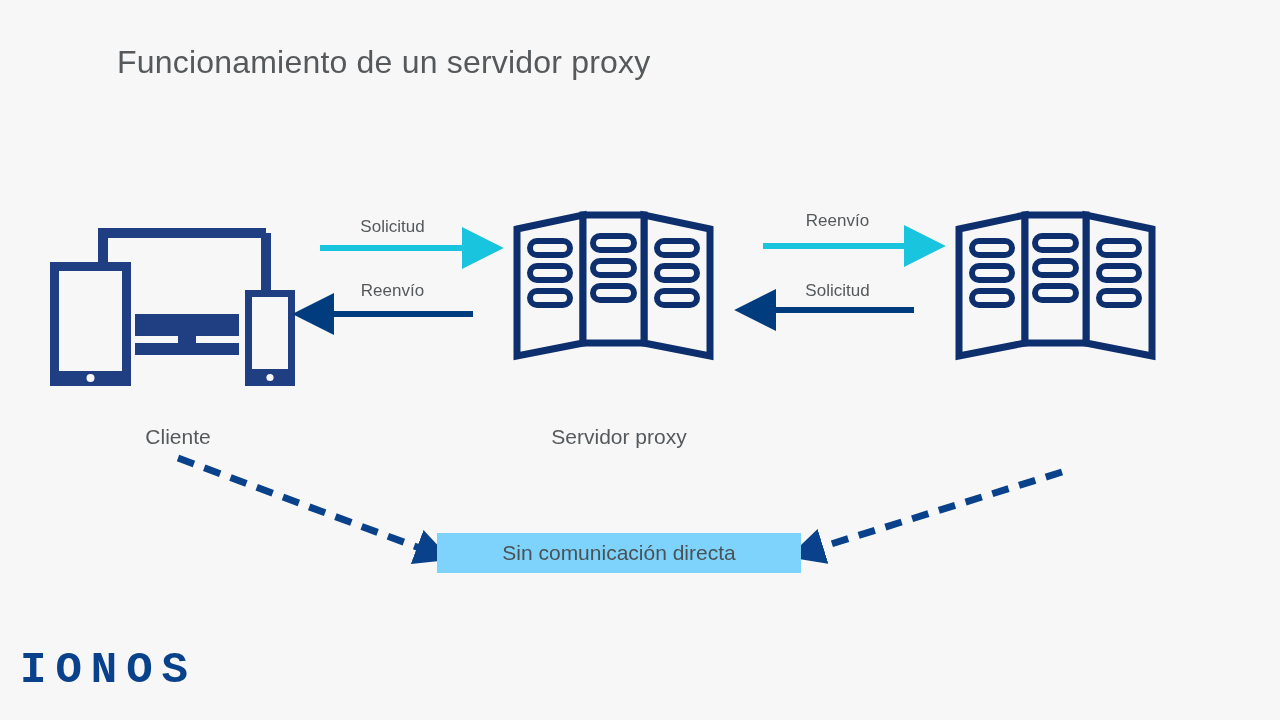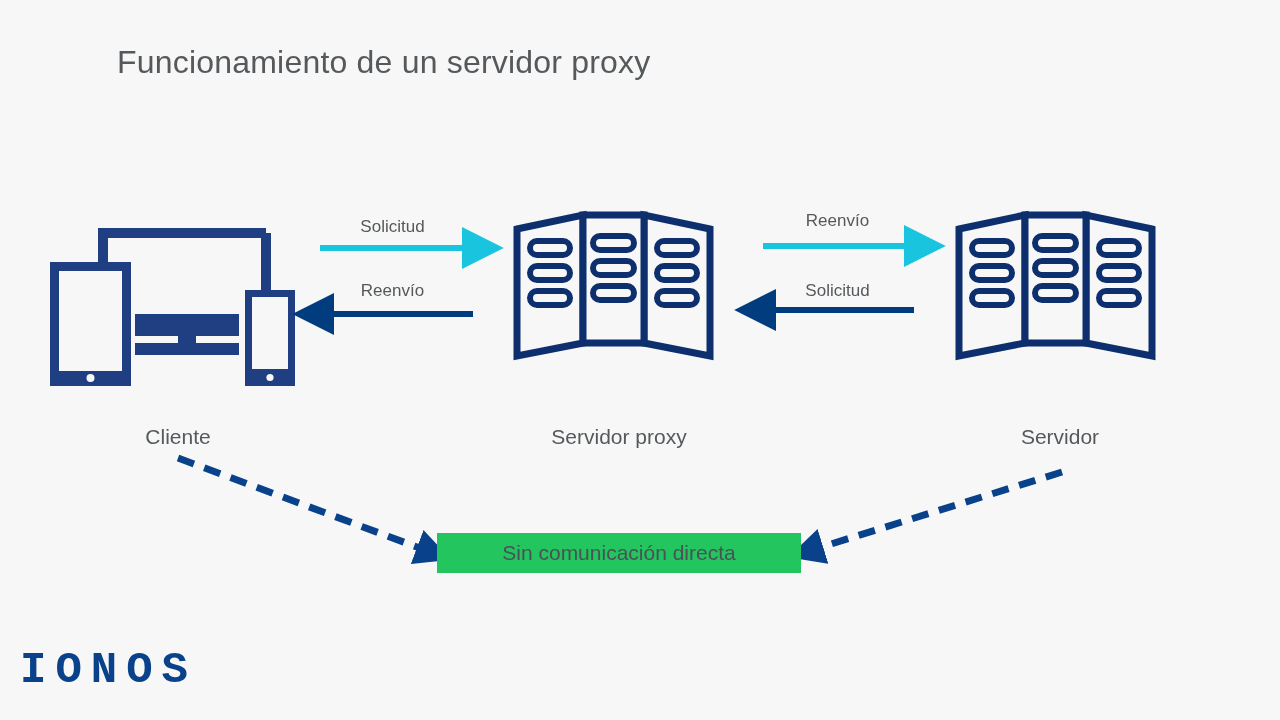--- a/index.html
+++ b/index.html
@@ -54,21 +54,21 @@
   #label-forward-l { left: 300px; top: 281px; width: 185px; }
   #label-forward-r { left: 745px; top: 211px; width: 185px; }
   #label-response  { left: 745px; top: 281px; width: 185px; }
 
   #no-direct-box {
     position: absolute;
     left: 437px;
     top: 533px;
     width: 364px;
     height: 40px;
-    background: #22c55e;
+    background: #7dd3fc;
     display: flex;
     align-items: center;
     justify-content: center;
   }
   #no-direct-label {
     font-size: 21px;
     color: #4a5256;
     white-space: nowrap;
   }
   #brand-logo {
@@ -174,21 +174,20 @@
     <line x1="1062" y1="472" x2="815" y2="549" stroke="#09428b" stroke-width="7" stroke-dasharray="17 11" marker-end="url(#dashHead)"></line>
   </svg>
 
   <div class="flow-label" id="label-request">Solicitud</div>
   <div class="flow-label" id="label-forward-l">Reenvío</div>
   <div class="flow-label" id="label-forward-r">Reenvío</div>
   <div class="flow-label" id="label-response">Solicitud</div>
 
   <div class="node-caption" id="caption-client">Cliente</div>
   <div class="node-caption" id="caption-proxy">Servidor proxy</div>
-  <div class="node-caption" id="caption-server">Servidor</div>
 
   <div id="no-direct-box">
     <span id="no-direct-label">Sin comunicación directa</span>
   </div>
 
   <div id="brand-logo">IONOS</div>
 
 </div>
 
 </body></html>

